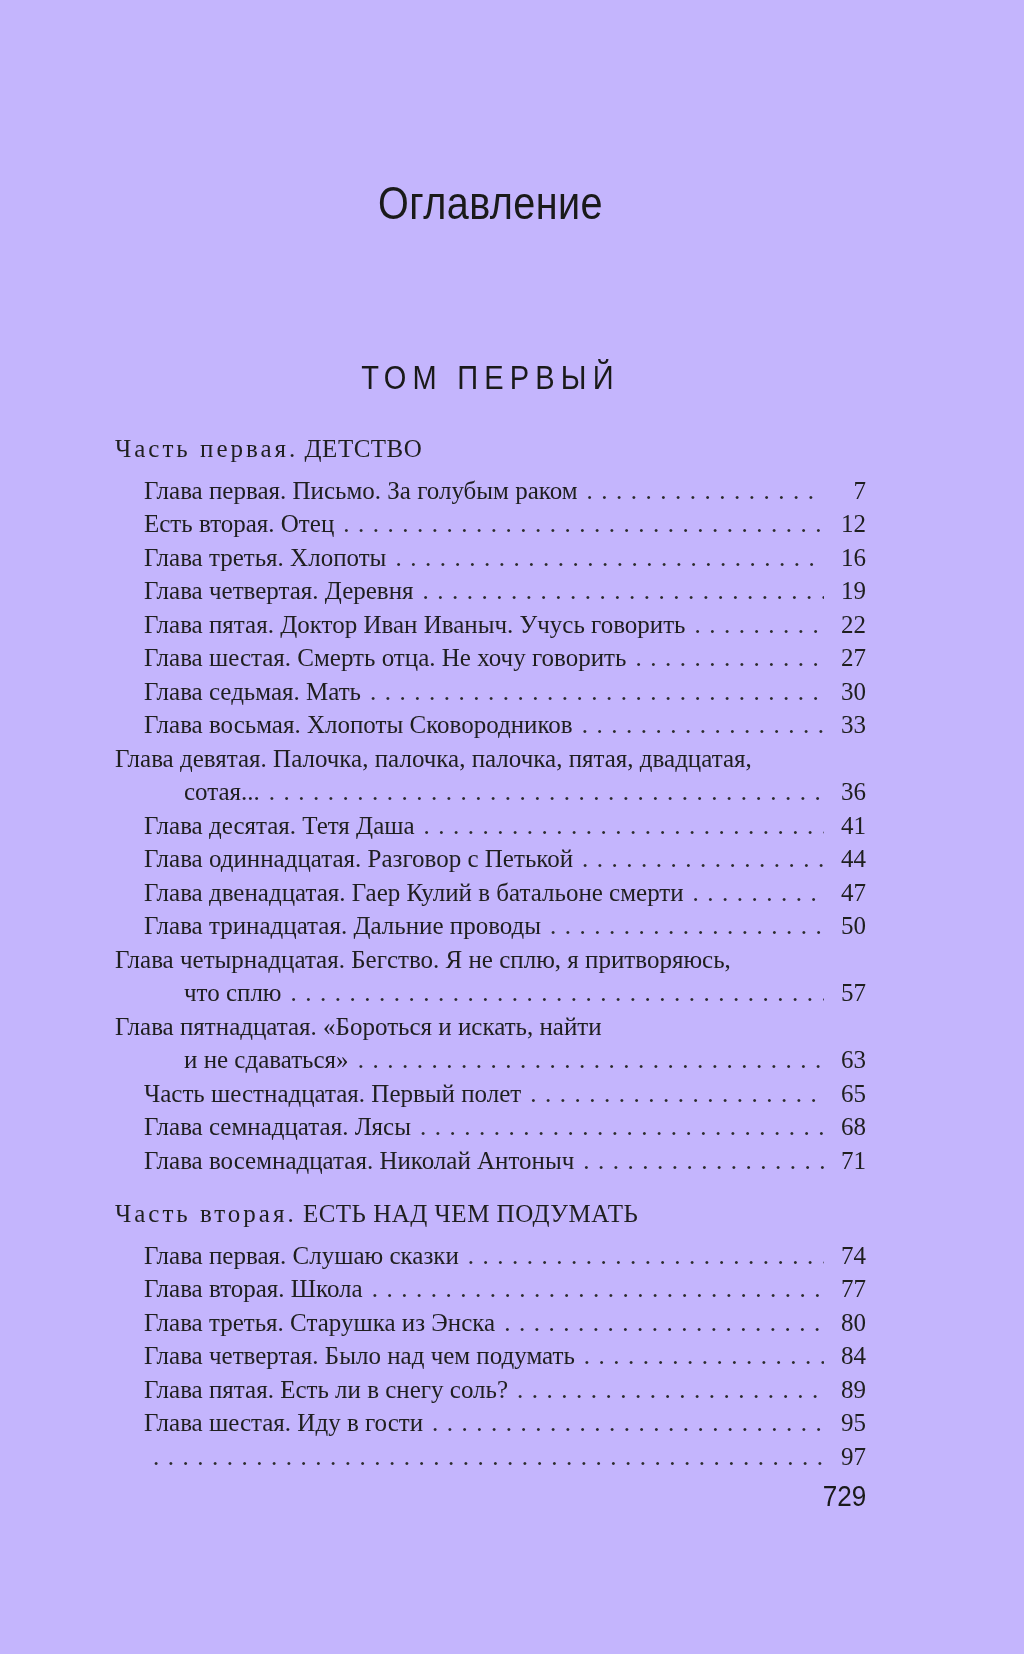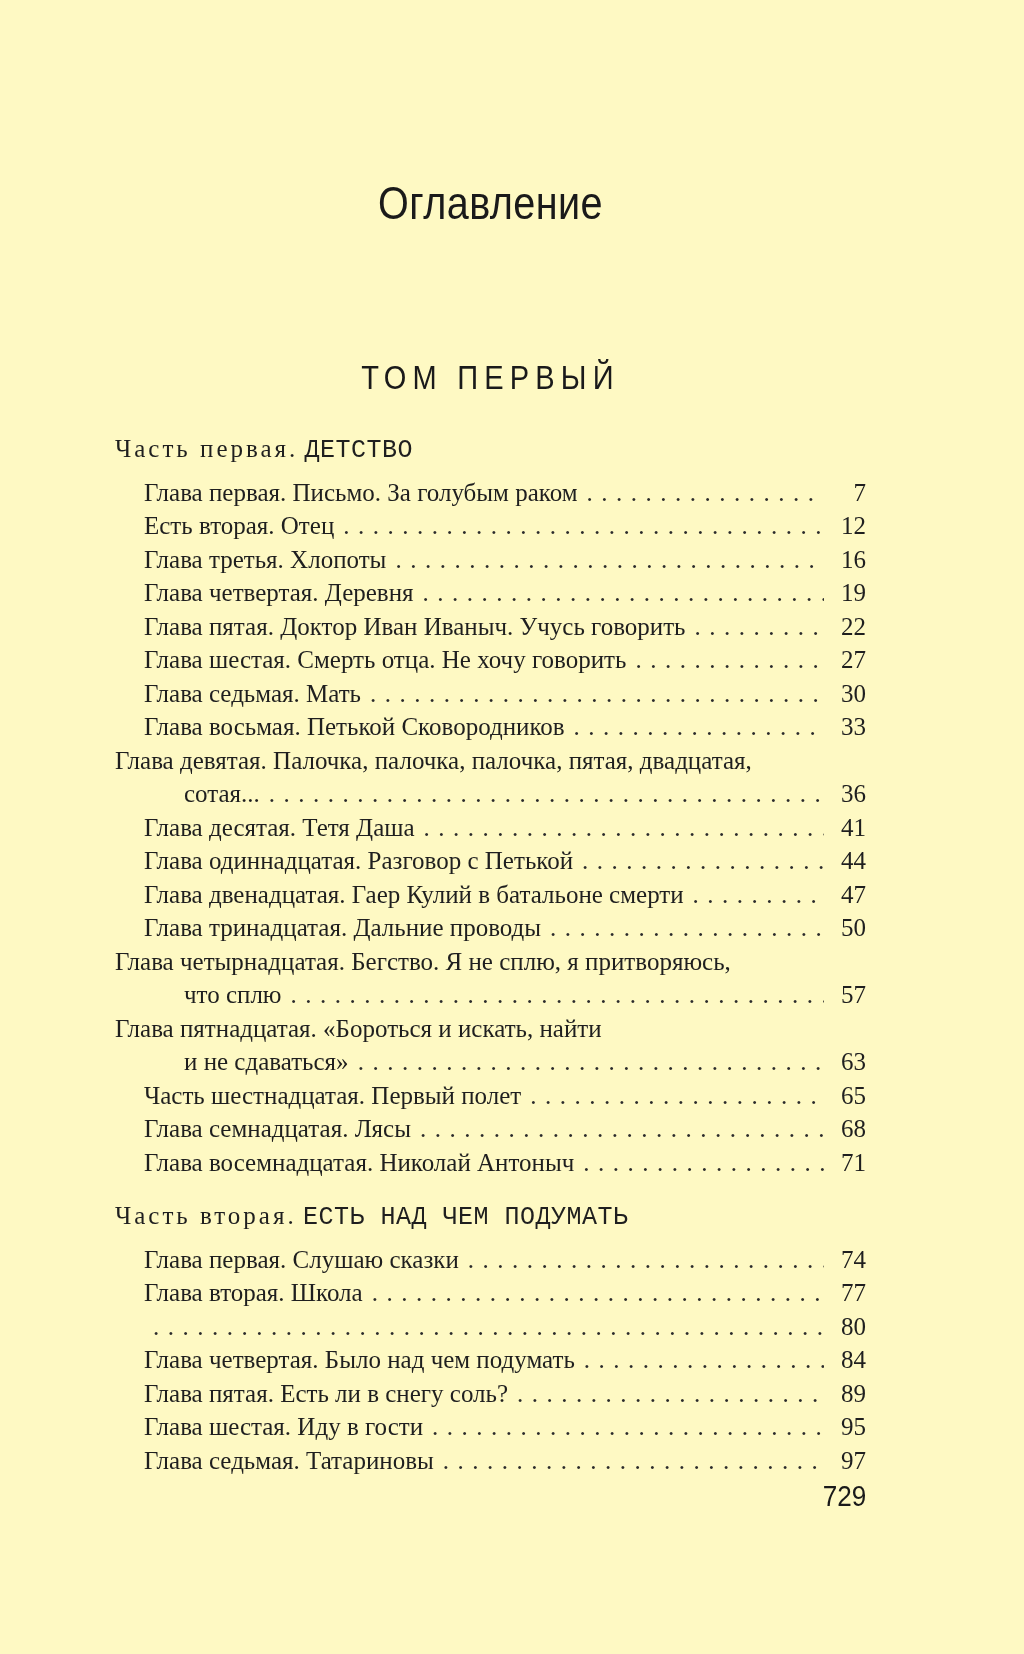--- a/index.html
+++ b/index.html
@@ -1,20 +1,20 @@
 <!DOCTYPE html>
 <html lang="ru"><head>
 <meta charset="utf-8">
 <style>
   html, body { margin: 0; padding: 0; background: #e8e8e8; }
   .page {
     position: relative;
     width: 1024px;
     height: 1654px;
-    background: #fef9c3;
+    background: #c4b5fd;
     overflow: hidden;
     font-family: "Liberation Serif", serif;
     color: #1f1f1f;
   }
   .content {
     position: absolute;
     left: 115px;
     top: 0;
     width: 751px;
   }
@@ -46,21 +46,21 @@
     margin-top: 36px;
     font-size: 25px;
     line-height: 33.5px;
   }
   .part-heading {
     margin: 20px 0 8px 0;
     white-space: nowrap;
   }
   .part-section:first-child .part-heading { margin-top: 0; }
   .part-label { letter-spacing: 3px; }
-  .part-title { letter-spacing: 0.5px; font-family: Liberation Mono, monospace; }
+  .part-title { letter-spacing: 0.5px; }
   .entry-row {
     display: flex;
     flex-direction: row;
     align-items: stretch;
     margin-left: 29px;
   }
   .entry-text { flex: 0 0 auto; white-space: nowrap; }
   .entry-line1 { white-space: nowrap; }
   .continuation .entry-text { padding-left: 40px; text-align: center; }
   .leader {
@@ -129,21 +129,21 @@
             <span class="entry-text">Глава шестая. Смерть отца. Не хочу говорить</span>
             <span class="leader">..........................................................................................</span>
             <span class="pagenum">27</span>
           </div>
           <div class="entry-row">
             <span class="entry-text">Глава седьмая. Мать</span>
             <span class="leader">..........................................................................................</span>
             <span class="pagenum">30</span>
           </div>
           <div class="entry-row">
-            <span class="entry-text">Глава восьмая. Петькой Сковородников</span>
+            <span class="entry-text">Глава восьмая. Хлопоты Сковородников</span>
             <span class="leader">..........................................................................................</span>
             <span class="pagenum">33</span>
           </div>
           <div class="entry-line1">Глава девятая. Палочка, палочка, палочка, пятая, двадцатая,</div>
           <div class="entry-row continuation">
             <span class="entry-text">сотая...</span>
             <span class="leader">..........................................................................................</span>
             <span class="pagenum">36</span>
           </div>
           <div class="entry-row">
@@ -200,40 +200,40 @@
             <span class="entry-text">Глава первая. Слушаю сказки</span>
             <span class="leader">..........................................................................................</span>
             <span class="pagenum">74</span>
           </div>
           <div class="entry-row">
             <span class="entry-text">Глава вторая. Школа</span>
             <span class="leader">..........................................................................................</span>
             <span class="pagenum">77</span>
           </div>
           <div class="entry-row">
+            <span class="entry-text">Глава третья. Старушка из Энска</span>
             <span class="leader">..........................................................................................</span>
             <span class="pagenum">80</span>
           </div>
           <div class="entry-row">
             <span class="entry-text">Глава четвертая. Было над чем подумать</span>
             <span class="leader">..........................................................................................</span>
             <span class="pagenum">84</span>
           </div>
           <div class="entry-row">
             <span class="entry-text">Глава пятая. Есть ли в снегу соль?</span>
             <span class="leader">..........................................................................................</span>
             <span class="pagenum">89</span>
           </div>
           <div class="entry-row">
             <span class="entry-text">Глава шестая. Иду в гости</span>
             <span class="leader">..........................................................................................</span>
             <span class="pagenum">95</span>
           </div>
           <div class="entry-row">
-            <span class="entry-text">Глава седьмая. Татариновы</span>
             <span class="leader">..........................................................................................</span>
             <span class="pagenum">97</span>
           </div>
         </div>
       </div>
   </div>
   <div class="footer-pagenum">729</div>
 </div>
 
 </body></html>

